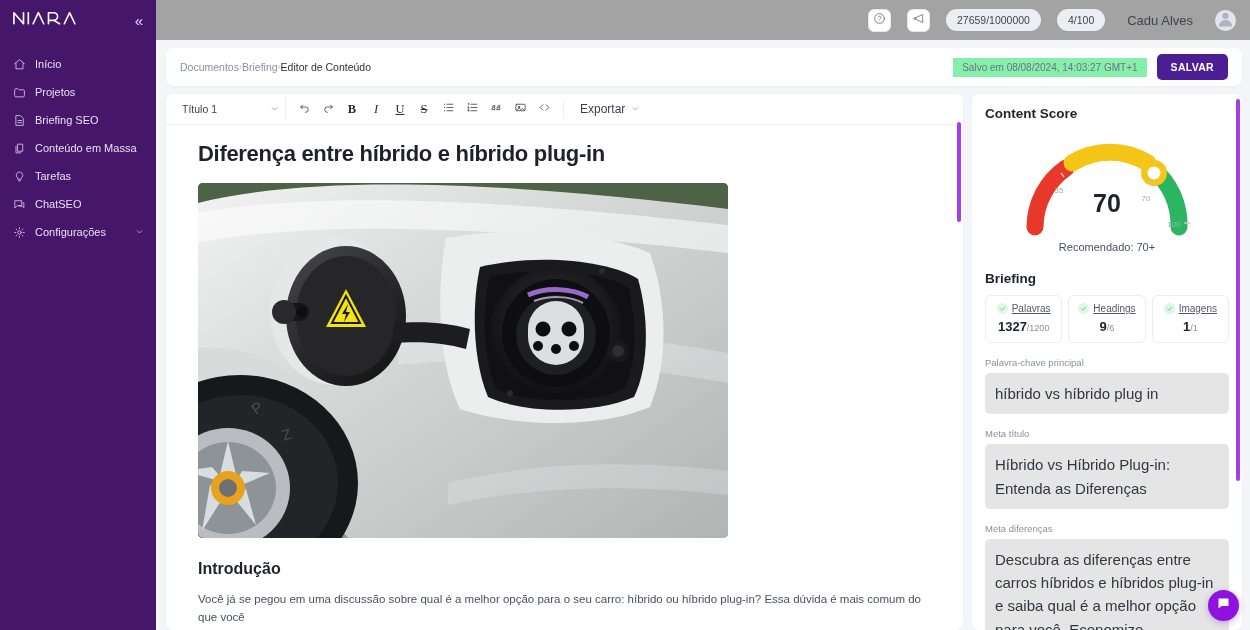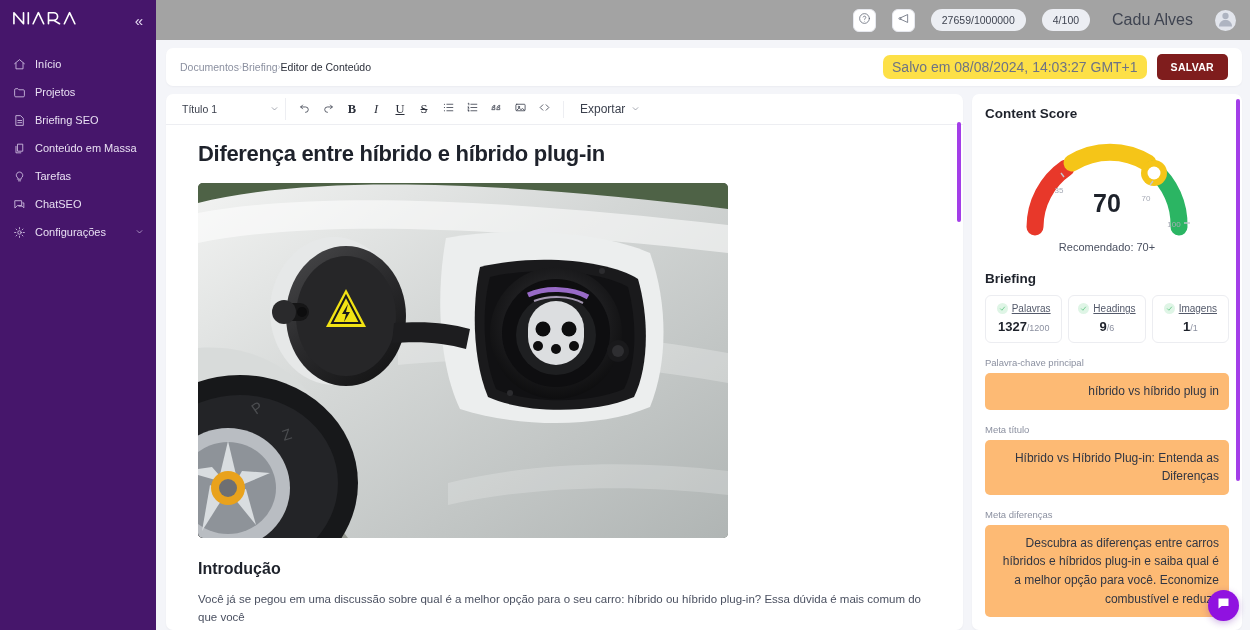--- a/index.html
+++ b/index.html
@@ -55,46 +55,46 @@
     background: #fff; display: flex; align-items: center; justify-content: center;
     cursor: pointer;
   }
   .icon-btn svg { width: 13px; height: 13px; stroke: #5b6270; fill: none;
     stroke-width: 1.4; stroke-linecap: round; stroke-linejoin: round; }
   .pill {
     background: #eceef3; border-radius: 12px; height: 22px;
     display: flex; align-items: center; padding: 0 11px;
     font-size: 10.5px; color: #3f4451; cursor: pointer;
   }
-  .user-name { font-size: 16px; color: #3f4451; margin-left: 6px; }
+  .user-name { font-size: 13px; color: #3f4451; margin-left: 6px; }
   .avatar {
     width: 21px; height: 21px; border-radius: 50%; background: #e2e5ec;
     margin-left: 6px; display: flex; align-items: center; justify-content: center;
     cursor: pointer; overflow: hidden;
   }
   .avatar svg { width: 21px; height: 21px; }
 
   
   .crumb-card {
     margin: 8px 8px 0 10px; background: #fff; border-radius: 7px;
     height: 38px; display: flex; align-items: center;
     padding: 0 14px; justify-content: space-between;
     box-shadow: 0 1px 2px rgba(20,20,40,.04);
   }
   .crumbs { display: flex; align-items: center; font-size: 10.5px; }
   .crumbs .c-link { color: #8b90a0; cursor: pointer; }
   .crumbs .c-sep { color: #b9bdc9; font-size: 9px; }
   .crumbs .c-cur { color: #2b2f3a; text-align: right; }
   .save-wrap { display: flex; align-items: center; gap: 10px; }
   .saved-chip {
-    background: #fde047; border-radius: 7px; padding: 4px 9px;
-    font-size: 14px; color: #6e7384;
+    background: #86efac; border-radius: 0; padding: 4px 9px;
+    font-size: 10px; color: #6e7384;
   }
   .save-btn {
-    background: #7f1d1d; color: #fff; border: none; border-radius: 5px;
+    background: #4c1d95; color: #fff; border: none; border-radius: 5px;
     font-size: 10.5px; font-weight: bold; letter-spacing: .3px;
     padding: 7px 14px; cursor: pointer; font-family: inherit;
   }
 
   
   .main-row { flex: 1; display: flex; gap: 9px; padding: 8px 8px 0 10px; min-height: 0; }
 
   
   .editor-panel {
     flex: 1; background: #fff; border-radius: 7px; position: relative;
@@ -169,22 +169,22 @@
   }
   .chk svg { width: 7px; height: 7px; stroke: #37b862; fill: none; stroke-width: 2.1;
     stroke-linecap: round; stroke-linejoin: round; }
   .stat-label { font-size: 10px; color: #53596a; text-decoration: underline; }
   .stat-val { margin-top: 5px; font-size: 13px; font-weight: bold; color: #1e222b; }
   .stat-val .den { font-size: 9px; font-weight: normal; color: #8b90a0; }
 
   .field { margin-top: 14px; }
   .field-label { font-size: 9.5px; color: #8b90a0; margin-bottom: 5px; }
   .field-box {
-    background: #fdba74; border-radius: 5px; padding: 9px 10px;
-    font-size: 12px; color: #313643; cursor: text; line-height: 1.55; text-align: right;
+    background: #e5e5e5; border-radius: 5px; padding: 9px 10px;
+    font-size: 15px; color: #313643; cursor: text; line-height: 1.55;
   }
   .field-box.ta { min-height: 52px; }
 
   
   .chat-fab {
     position: absolute; right: 11px; bottom: 9px;
     width: 31px; height: 31px; border-radius: 50%; background: #9012e0;
     display: flex; align-items: center; justify-content: center; cursor: pointer;
     box-shadow: 0 2px 7px rgba(100,20,170,.3);
   }

